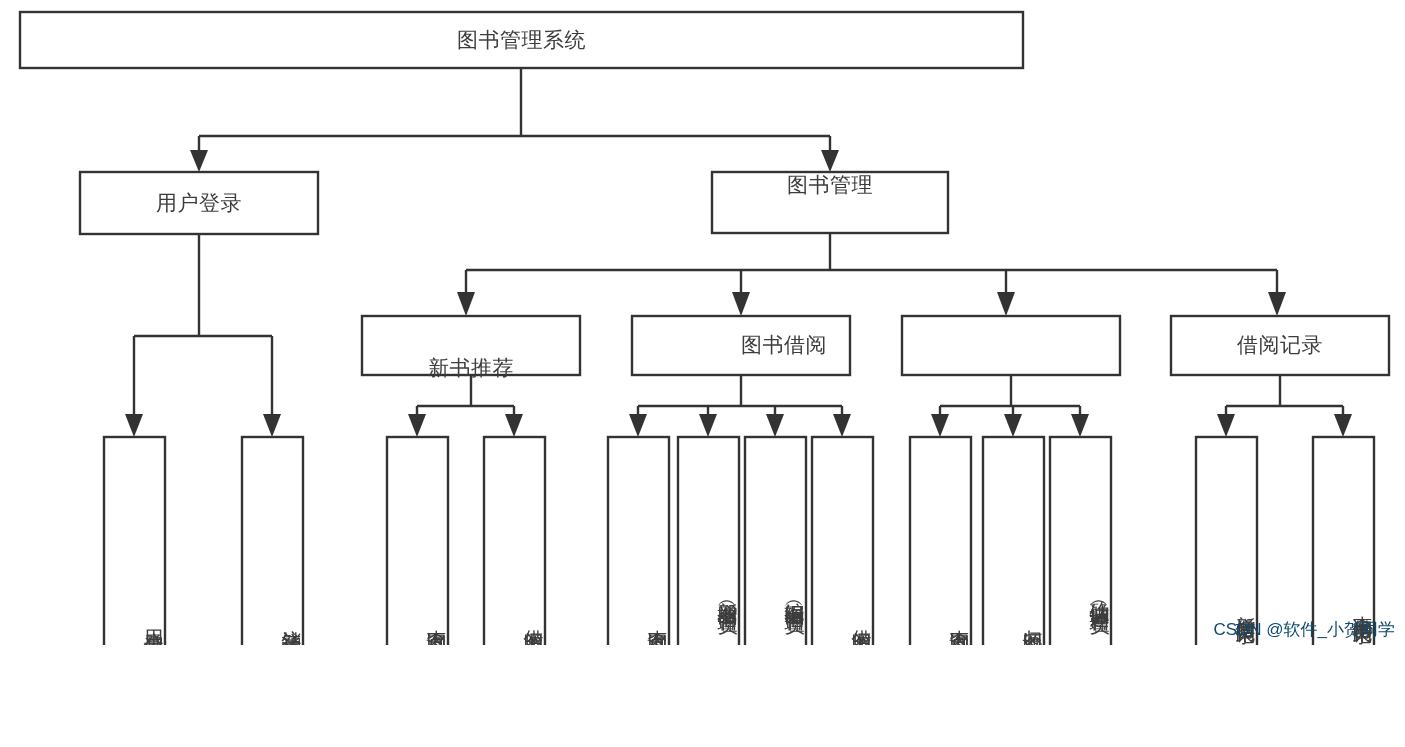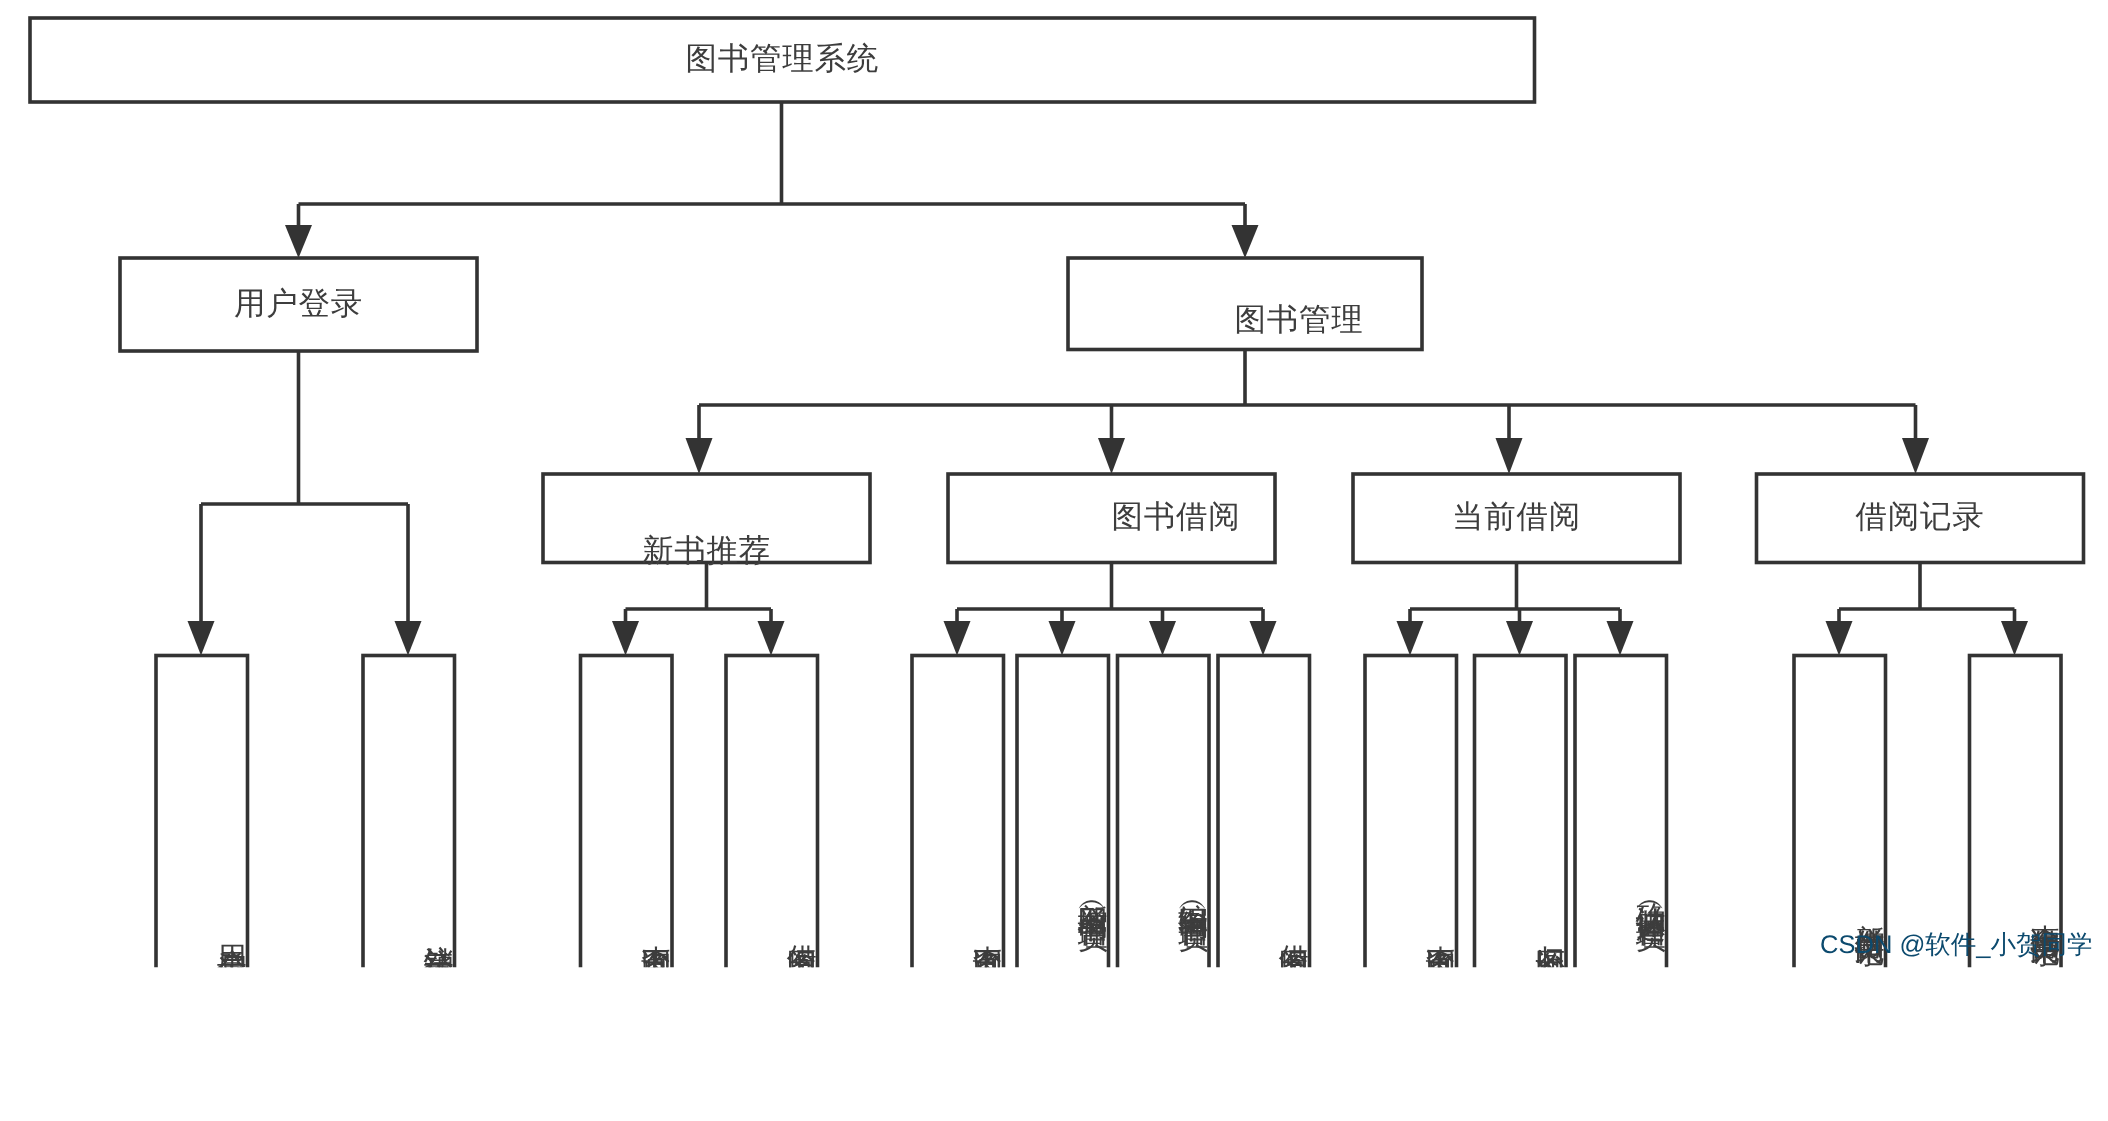--- a/index.html
+++ b/index.html
@@ -133,25 +133,24 @@
     <rect class="node-box" x="910" y="437" width="61" height="297"></rect>
     <rect class="node-box" x="983" y="437" width="61" height="297"></rect>
     <rect class="node-box" x="1050" y="437" width="61" height="297"></rect>
     <rect class="node-box" x="1196" y="437" width="61" height="297"></rect>
     <rect class="node-box" x="1313" y="437" width="61" height="297"></rect>
   </svg>
 
   <div class="node-label" style="left:20px; top:12px; width:1003px; height:56px;">图书管理系统</div>
 
   <div class="node-label" style="left:80px; top:172px; width:238px; height:62px;">用户登录</div>
-  <div class="node-label" style="left:712px; top:184px; width:236px; height:61px;padding-left:36px;">图书管理</div>
+  <div class="node-label" style="left:712px; top:155px; width:236px; height:61px;">图书管理</div>
 
   <div class="node-label" style="left:362px; top:316px; width:218px; height:59px;margin-top:23px;">新书推荐</div>
   <div class="node-label" style="left:632px; top:316px; width:218px; height:59px;padding-left:43px;">图书借阅</div>
-  <div class="node-label" style="left:902px; top:316px; width:218px; height:59px;">当前借阅</div>
   <div class="node-label" style="left:1171px; top:316px; width:218px; height:59px;">借阅记录</div>
 
   <div class="node-label vertical" style="left:104px; top:489px; width:61px; height:245px;">用户登录</div>
   <div class="node-label vertical" style="left:242px; top:489px; width:61px; height:245px;">注销登录</div>
   <div class="node-label vertical" style="left:387px; top:489px; width:61px; height:245px;">查询图书</div>
   <div class="node-label vertical" style="left:484px; top:489px; width:61px; height:245px;">借阅图书</div>
   <div class="node-label vertical" style="left:608px; top:489px; width:61px; height:245px;">查询图书</div>
   <div class="node-label vertical" style="left:678px; top:443px; width:61px; height:291px;">新增图书（管理员）</div>
   <div class="node-label vertical" style="left:745px; top:443px; width:61px; height:291px;">编辑图书（管理员）</div>
   <div class="node-label vertical" style="left:812px; top:489px; width:61px; height:245px;">借阅图书</div>

